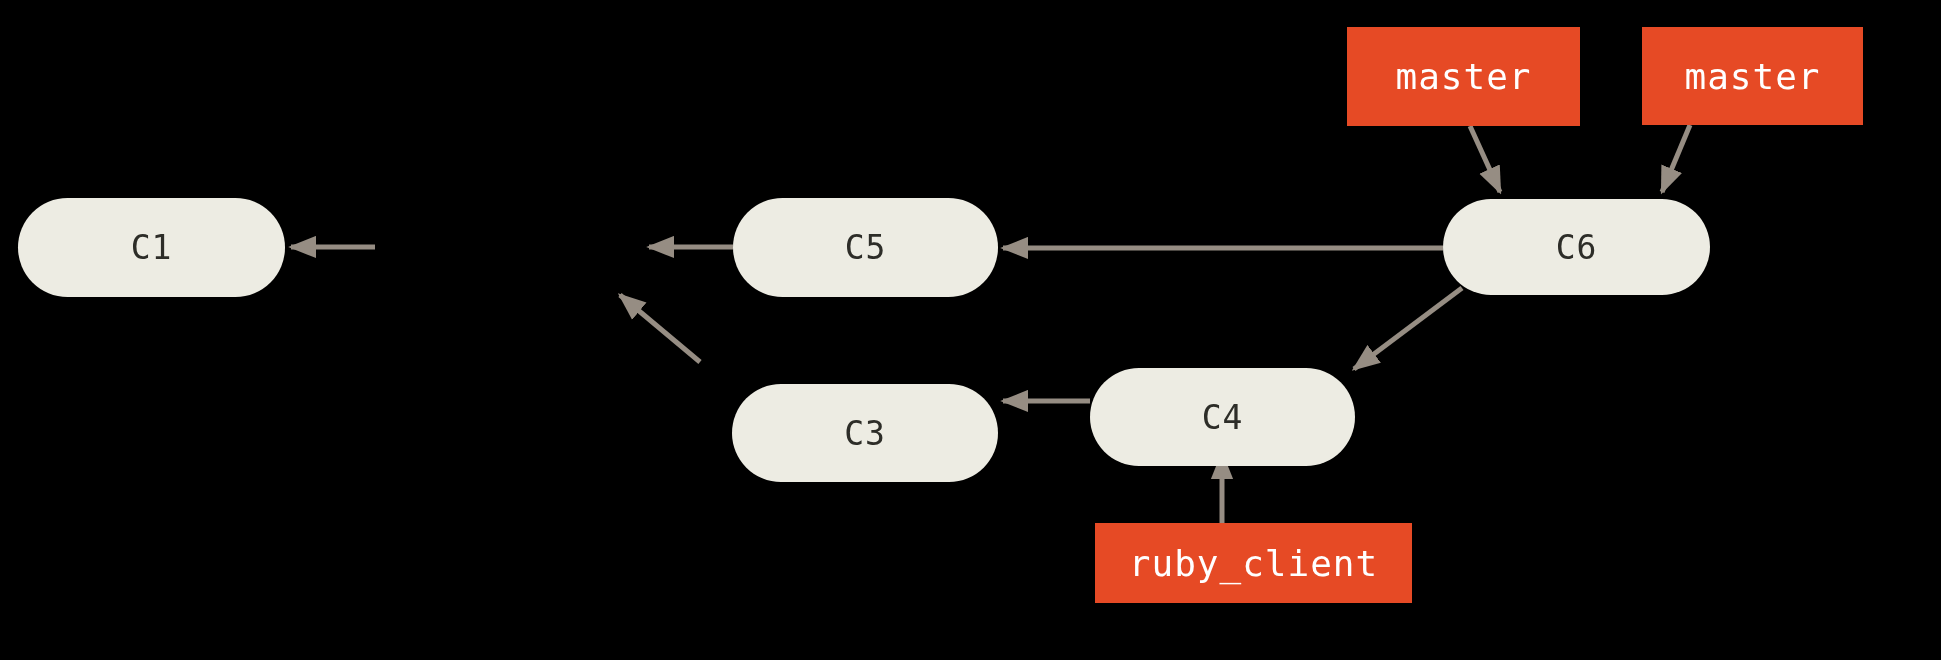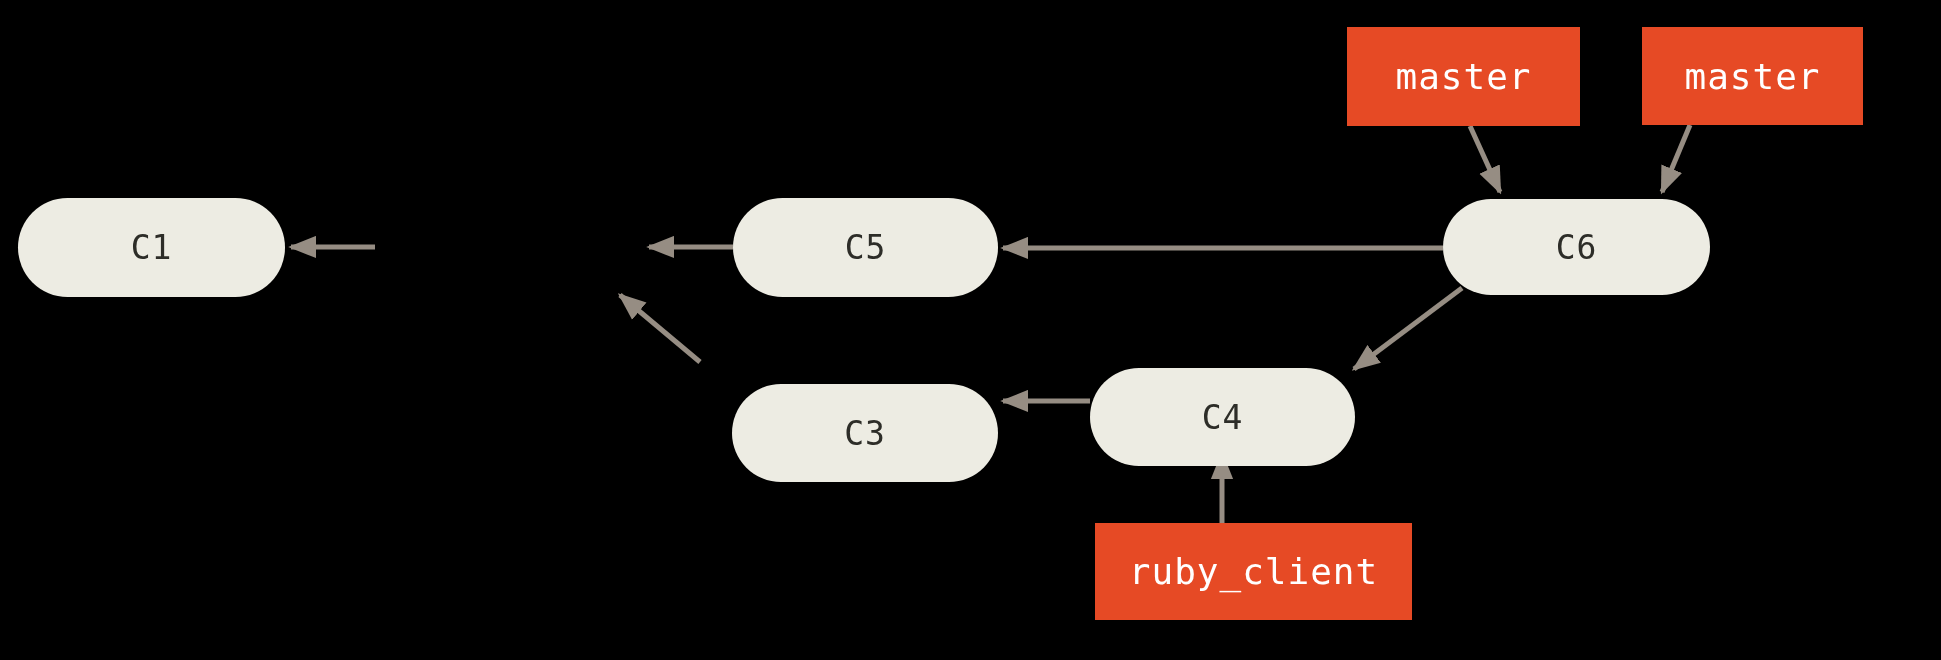--- a/index.html
+++ b/index.html
@@ -78,17 +78,17 @@
   <div class="node" style="left: 1090px; top: 352px; width: 265px; height: 98px; margin-top: 16px;">
     <span>C4</span>
   </div>
 
   <div class="branch-label" style="left: 1347px; top: 27px; width: 233px; height: 99px;">
     <span>master</span>
   </div>
   <div class="branch-label" style="left: 1642px; top: 27px; width: 221px; height: 98px;">
     <span>master</span>
   </div>
-  <div class="branch-label" style="left: 1095px; top: 523px; width: 317px; height: 97px;">
+  <div class="branch-label" style="left: 1095px; top: 523px; width: 317px; height: 80px;">
     <span>ruby_client</span>
   </div>
 
 </div>
 
 </body></html>

